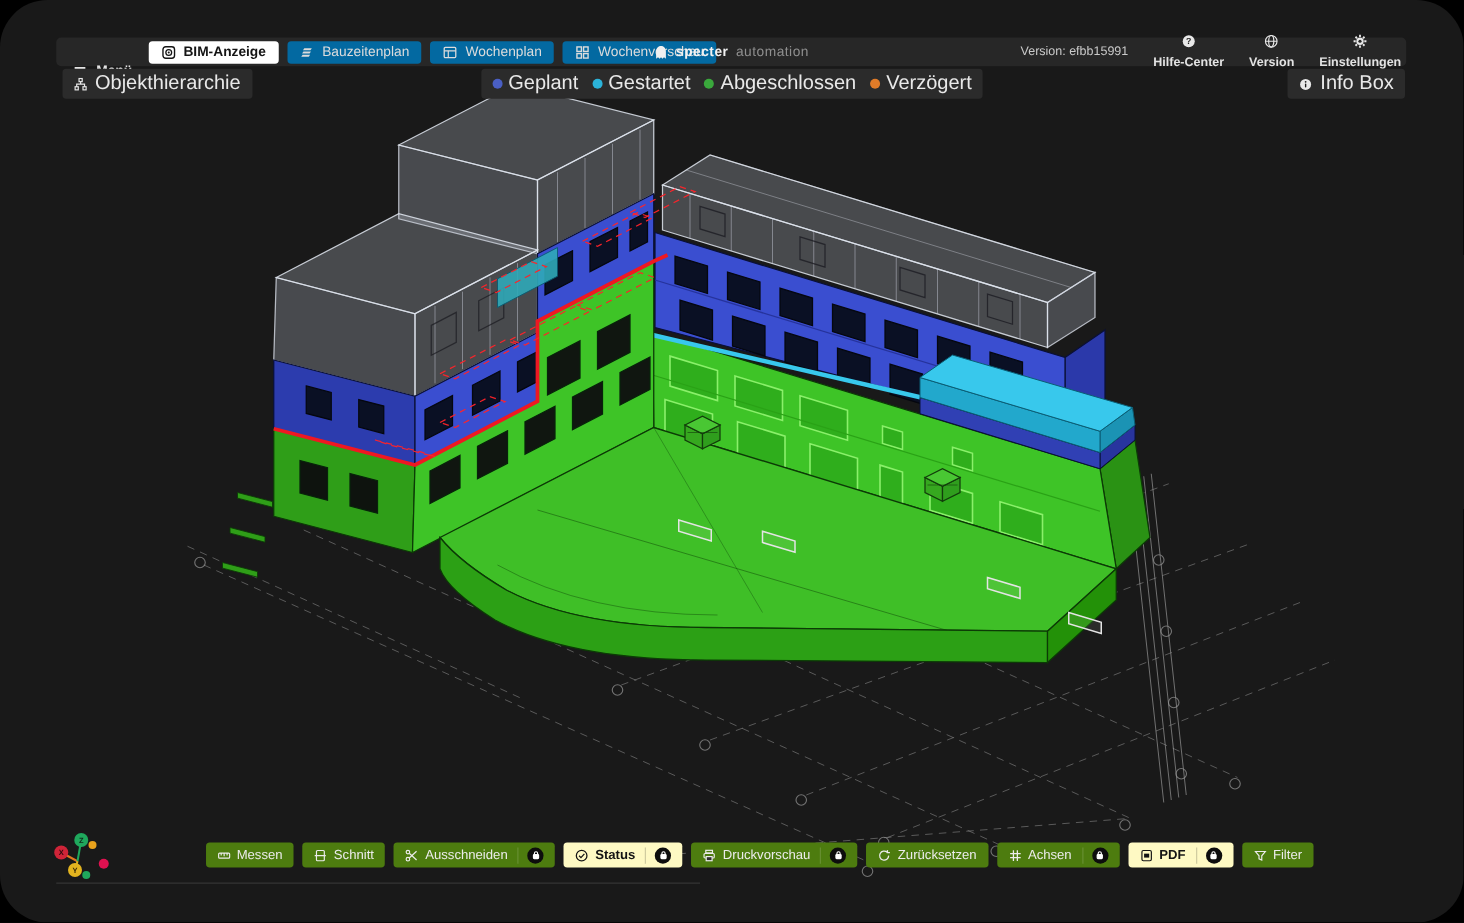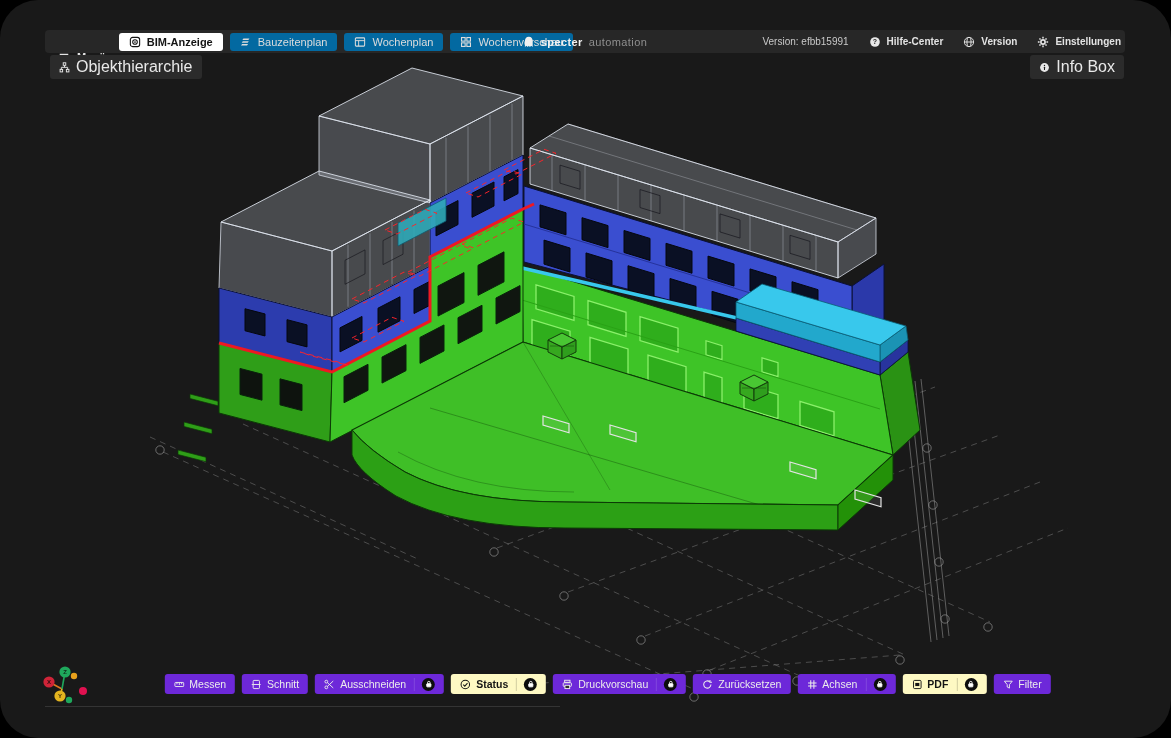--- a/index.html
+++ b/index.html
@@ -12,36 +12,36 @@
   .topbar{position:absolute;left:45px;right:46px;top:30px;height:23px;background:#272727;border-radius:4px;
           display:flex;align-items:center;font-size:11px;color:#e3e3e3;z-index:5;}
   .menu-btn{display:flex;align-items:center;gap:7px;padding:0 13px;cursor:pointer;font-weight:bold;margin-top:30px;}
   .tabs{display:flex;align-items:center;gap:7px;}
   .tab{display:flex;align-items:center;gap:6px;padding:3px 10px;border-radius:3px;background:#0369a1;color:#dcdcdc;cursor:pointer;white-space:nowrap;}
   .tab.active{background:#ffffff;color:#141414;font-weight:bold;}
   .brand{position:absolute;left:50%;top:0;height:100%;transform:translateX(-50%);display:flex;align-items:center;gap:6px;}
   .brand .b1{font-weight:bold;letter-spacing:.4px;color:#f2f2f2;}
   .brand .b2{color:#8f8f8f;letter-spacing:.4px;}
   .top-right{margin-left:auto;display:flex;align-items:center;gap:20px;padding-right:4px;font-size:10px;}
-  .tr-item{display:flex;align-items:center;gap:6px;cursor:pointer;font-weight:bold;}
+  .tr-item{display:flex;align-items:center;gap:6px;cursor:pointer;font-weight:bold;flex-direction:column;}
   .version{color:#c9c9c9;font-weight:normal;cursor:default;}
 
   
   .pill{background:#2b2b2b;color:#e9e9e9;border-radius:3px;padding:3px 9px;font-size:16px;
         display:flex;align-items:center;gap:6px;z-index:5;white-space:nowrap;}
   .hier-btn{position:absolute;left:50px;top:55px;cursor:pointer;}
   .infobox-btn{position:absolute;right:47px;top:55px;cursor:pointer;}
   .legend{position:absolute;left:50%;top:55px;transform:translateX(-50%);gap:11px;}
   .leg-item{display:flex;align-items:center;gap:5px;}
   .dot{width:8px;height:8px;border-radius:50%;background:#888;}
 
   
   .toolbar{position:absolute;bottom:44px;left:50%;transform:translateX(calc(-50% + 22px));
            display:flex;align-items:center;gap:7px;z-index:5;}
-  .tbtn{background:#6d28d9;border-radius:3px;display:flex;align-items:center;gap:5px;
+  .tbtn{background:#4d7c0f;border-radius:3px;display:flex;align-items:center;gap:5px;
         padding:3px 9px;font-size:10.5px;color:#ececec;cursor:pointer;white-space:nowrap;height:14px;}
   .tbtn.active{background:#fef9c3;color:#141414;font-weight:bold;}
   .lockwrap{display:flex;align-items:center;margin-left:3px;padding-left:7px;border-left:1px solid rgba(255,255,255,.14);}
   .tbtn.active .lockwrap{border-left-color:rgba(0,0,0,.18);}
   .lock-circle{width:13px;height:13px;border-radius:50%;background:#0d0d0d;display:flex;align-items:center;justify-content:center;cursor:pointer;}
   .ic{width:12px;height:12px;flex:0 0 auto;}
   .ic-s{width:11px;height:11px;flex:0 0 auto;}
 
   .gizmo{position:absolute;left:36px;top:660px;z-index:5;cursor:pointer;}
   .baseline{position:absolute;left:45px;top:706px;width:515px;height:1px;background:#3d3d3d;opacity:.75;z-index:4;}
@@ -303,20 +303,38 @@
     <div class="pill hier-btn">
       <svg class="ic-s" viewBox="0 0 14 14" fill="none" stroke="#e8e8e8" stroke-width="1.2">
         <rect x="5.4" y="1" width="3.2" height="3.2"></rect>
           <rect x="1.4" y="9.4" width="3.2" height="3.2"></rect>
           <rect x="9.4" y="9.4" width="3.2" height="3.2"></rect>
         <path d="M7,4.2 V6.8 M3,9.4 V6.8 H11 V9.4"></path>
       </svg>
       <span>Objekthierarchie</span>
     </div>
 
+    <div class="pill legend">
+      <span class="leg-item">
+        <span class="dot" style="background: rgb(74, 95, 196);"></span>
+        <span>Geplant</span>
+      </span>
+      <span class="leg-item">
+        <span class="dot" style="background: rgb(43, 179, 217);"></span>
+        <span>Gestartet</span>
+      </span>
+      <span class="leg-item">
+        <span class="dot" style="background: rgb(58, 168, 60);"></span>
+        <span>Abgeschlossen</span>
+      </span>
+      <span class="leg-item">
+        <span class="dot" style="background: rgb(224, 123, 40);"></span>
+        <span>Verzögert</span>
+      </span>
+    </div>
 
     <div class="pill infobox-btn">
       <svg class="ic-s" viewBox="0 0 14 14">
         <circle cx="7" cy="7" r="5.6" fill="#e8e8e8"></circle>
         <circle cx="7" cy="4.4" r="0.9" fill="#1c1c1c"></circle>
         <rect x="6.3" y="6" width="1.4" height="4.2" rx="0.7" fill="#1c1c1c"></rect>
       </svg>
       <span>Info Box</span>
     </div>
 

